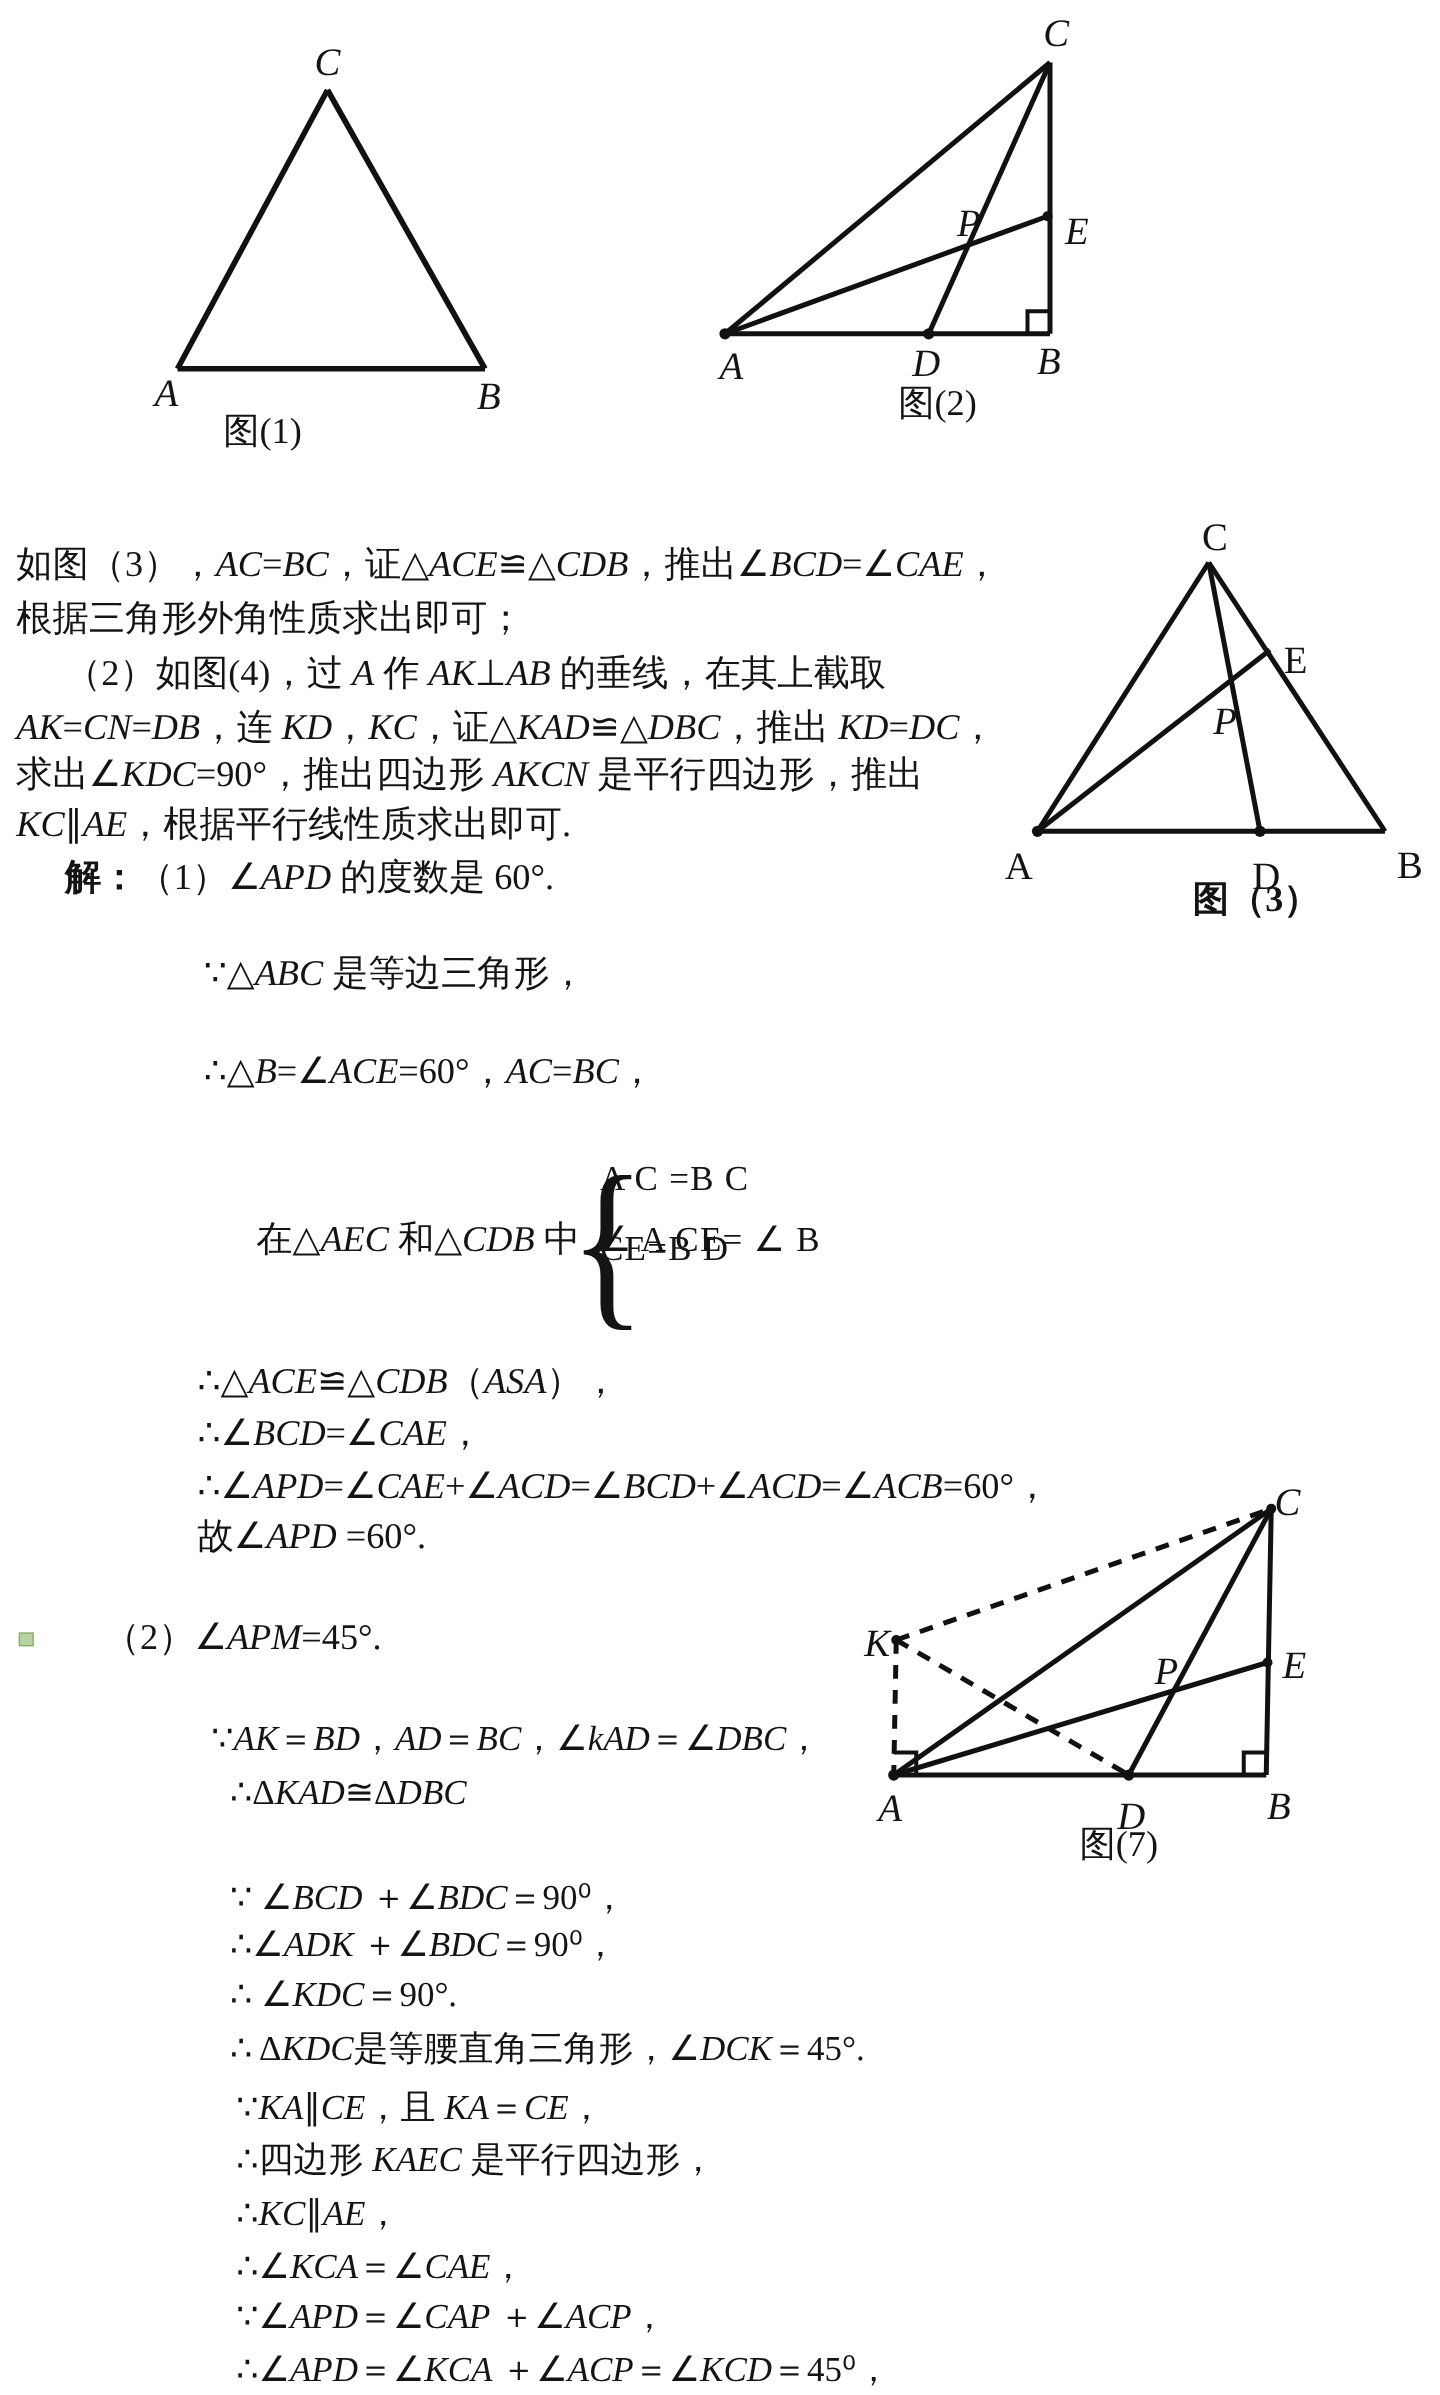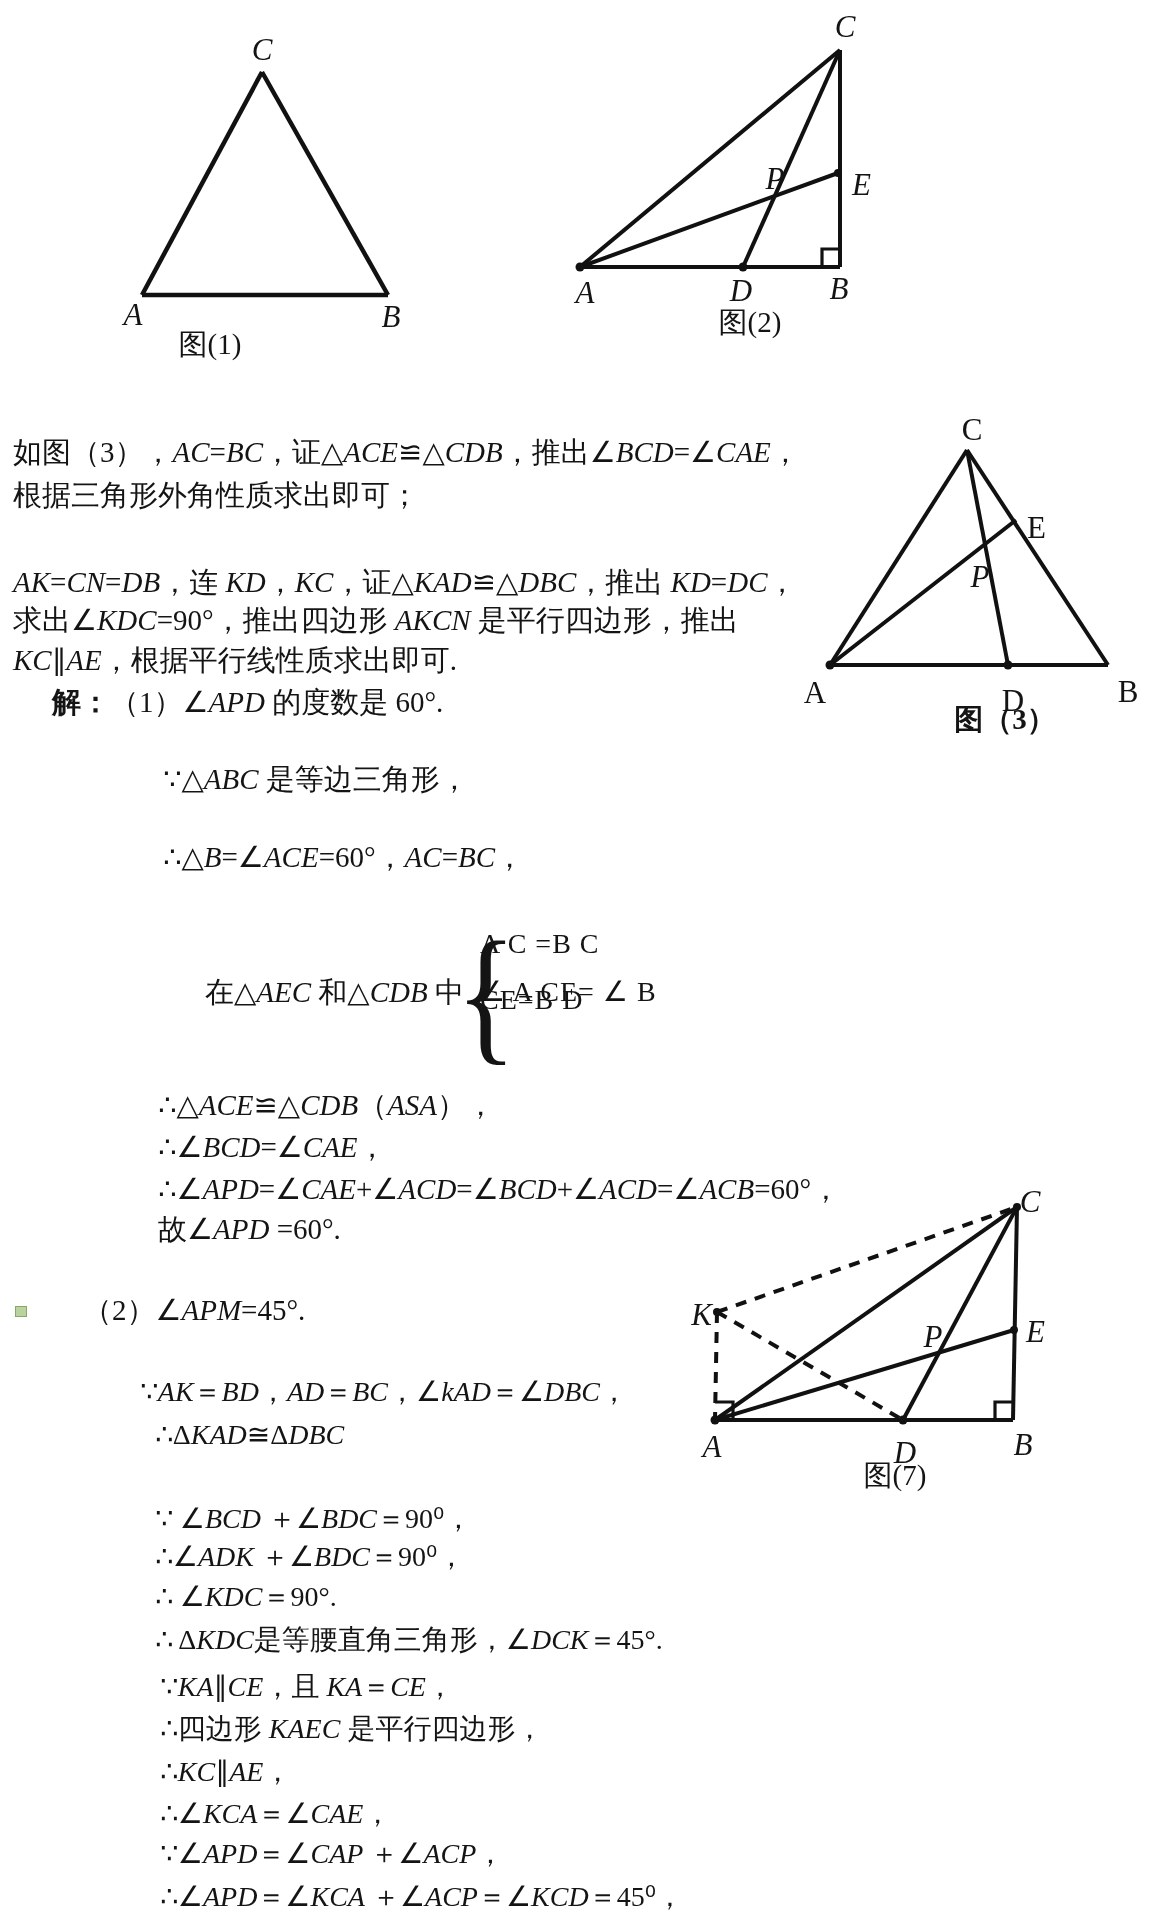--- a/index.html
+++ b/index.html
@@ -2,21 +2,21 @@
 <html><head>
 <meta charset="utf-8">
 <style>
   html,body{margin:0;padding:0;background:#e8e8e8;}
   .page{
     position:relative;width:1152px;height:1916px;background:#ffffff;
     font-family:"Liberation Serif","DejaVu Sans",serif;color:#141414;
     overflow:hidden;margin:0 auto;
   }
   .tl{position:absolute;white-space:pre;font-size:29px;line-height:34px;}
-  .sm{font-size:28px;}
+  .sm{font-size:28px;margin-left:29px;}
   .hd{font-weight:bold;}
   .eq{position:absolute;white-space:pre;font-size:28px;letter-spacing:1px;}
   .brace{
     position:absolute;font-size:150px;line-height:145px;font-weight:normal;
     font-family:"Liberation Serif",serif;transform:scaleX(.85);
   }
   .cap{position:absolute;font-size:29px;text-align:center;width:130px;white-space:nowrap;}
   .cap-bold{font-weight:bold;}
   .fig{position:absolute;}
   .fig line, .fig path{stroke:#111;fill:none;}
@@ -101,20 +101,21 @@
     <text class="fl" x="336" y="157" text-anchor="start">E</text>
     <text class="fl" x="243" y="162" text-anchor="middle">P</text>
     <text class="fl" x="22" y="272" text-anchor="middle">A</text>
     <text class="fl" x="215" y="278" text-anchor="middle">D</text>
     <text class="fl" x="333" y="270" text-anchor="middle">B</text>
   </svg>
   <div class="cap" style="left:830px;top:1456px">图(7)</div>
 
   <div class="tl mi" style="left:13px;top:435px">如图（3），<i>AC</i>=<i>BC</i>，证△<i>ACE</i>≌△<i>CDB</i>，推出∠<i>BCD</i>=∠<i>CAE</i>，</div>
   <div class="tl mi" style="left:13px;top:478px">根据三角形外角性质求出即可；</div>
+  <div class="tl mi" style="left:52px;top:522px">（2）如图(4)，过 <i>A</i> 作 <i>AK</i>⊥<i>AB</i> 的垂线，在其上截取</div>
   <div class="tl mi" style="left:13px;top:565px"><i>AK</i>=<i>CN</i>=<i>DB</i>，连 <i>KD</i>，<i>KC</i>，证△<i>KAD</i>≌△<i>DBC</i>，推出 <i>KD</i>=<i>DC</i>，</div>
   <div class="tl mi" style="left:13px;top:603px">求出∠<i>KDC</i>=90°，推出四边形 <i>AKCN</i> 是平行四边形，推出</div>
   <div class="tl mi" style="left:13px;top:643px"><i>KC</i>∥<i>AE</i>，根据平行线性质求出即可.</div>
 
   <div class="tl" style="left:52px;top:685px"><span class="hd">解：</span><span class="mi">（1）∠<i>APD</i> 的度数是 60°.</span></div>
   <div class="tl mi" style="left:163px;top:762px">∵△<i>ABC</i> 是等边三角形，</div>
   <div class="tl mi" style="left:163px;top:840px">∴△<i>B</i>=∠<i>ACE</i>=60°，<i>AC</i>=<i>BC</i>，</div>
 
   <div class="tl mi" style="left:205px;top:975px">在△<i>AEC</i> 和△<i>CDB</i> 中，</div>
   <div class="brace" style="left:450px;top:922px">{</div>

